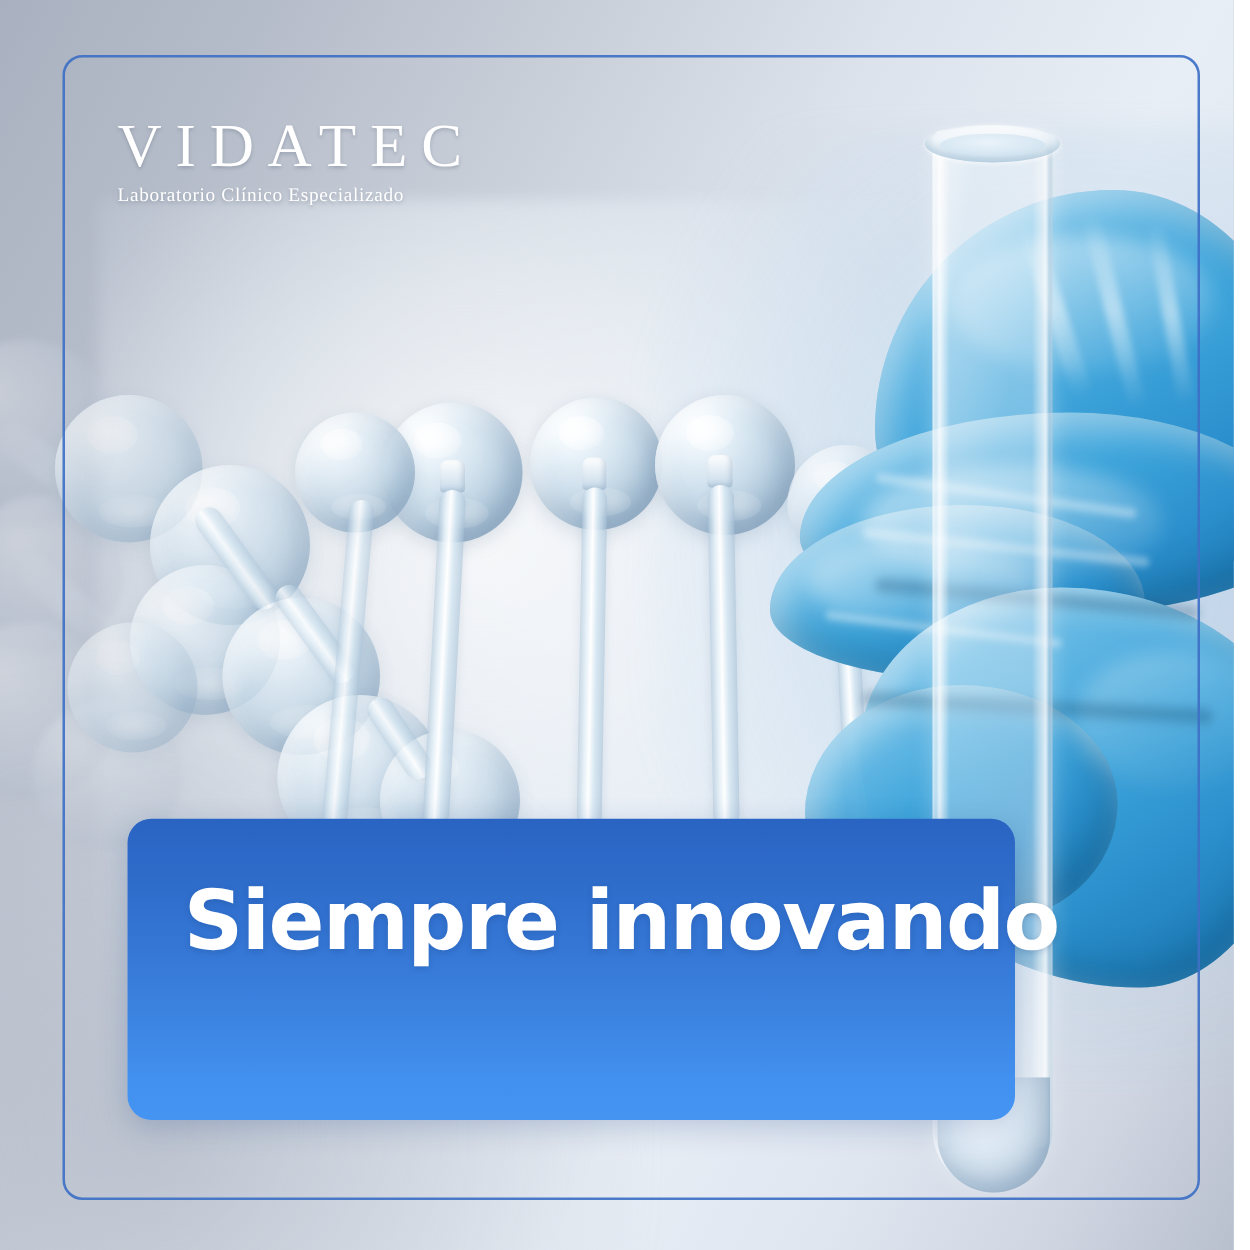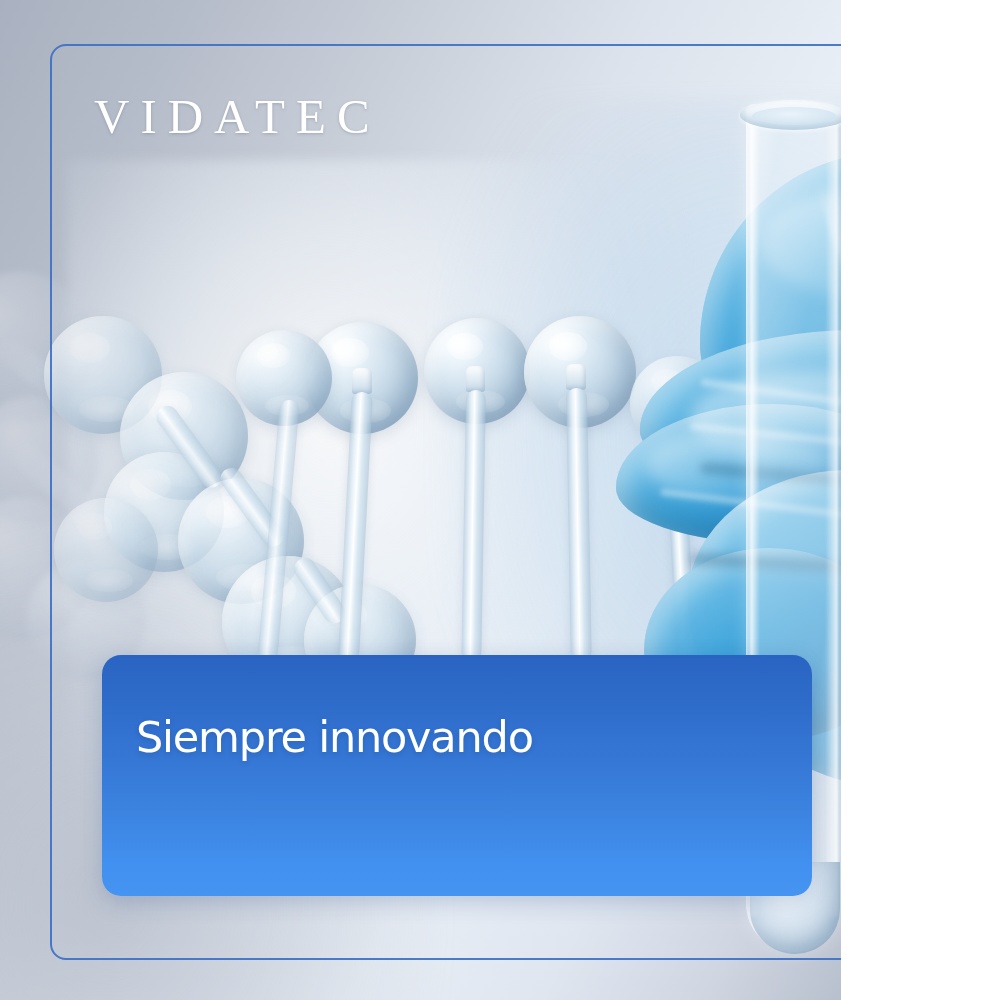--- a/index.html
+++ b/index.html
@@ -2,21 +2,21 @@
 <html><head>
 <meta charset="utf-8">
 <style>
   html, body {
     margin: 0;
     padding: 0;
     background: #ffffff;
   }
   #poster {
     position: relative;
-    width: 841px;
+    width: 987px;
     height: 1000px;
     overflow: hidden;
     font-family: "Liberation Sans", sans-serif;
     background: #c3c9d4;
   }
 
   
   .bg-base {
     position: absolute;
     inset: 0;
@@ -324,26 +324,26 @@
       #2a64c3 0%,
       #2e6bc9 18%,
       #3576d4 42%,
       #3d85e2 68%,
       #4291f0 88%,
       #4594f2 100%);
     box-shadow: 0 6px 22px rgba(30,70,135,0.22);
   }
   .banner-text {
     position: absolute;
-    left: 34px;
+    left: 45px;
     top: 44px;
     right: 20px;
     font-family: "DejaVu Sans", "Liberation Sans", sans-serif;
-    font-weight: normal;
-    font-size: 43px;
+    font-weight: bold;
+    font-size: 66px;
     line-height: 76px;
     color: #ffffff;
     letter-spacing: -1.2px;
     text-shadow: 0 2px 5px rgba(18,58,120,0.22);
   }
   .banner-line { display: block; white-space: nowrap; }
 </style>
 </head>
 <body>
 
@@ -425,20 +425,21 @@
   <div class="tube-edge-l"></div>
   <div class="tube-edge-r"></div>
   <div class="tube-bottom"></div>
   <div class="tube-rim"></div>
   <div class="tube-rim-in"></div>
 
   <div class="frame-r"></div>
 
   <div class="logo">
     <div class="logo-word">VIDATEC</div>
+    <div class="logo-tag">Laboratorio Clínico Especializado</div>
   </div>
 
   <div class="banner">
     <div class="banner-text">
       <span class="banner-line">Siempre innovando</span>
     </div>
   </div>
 
 </div>
 

